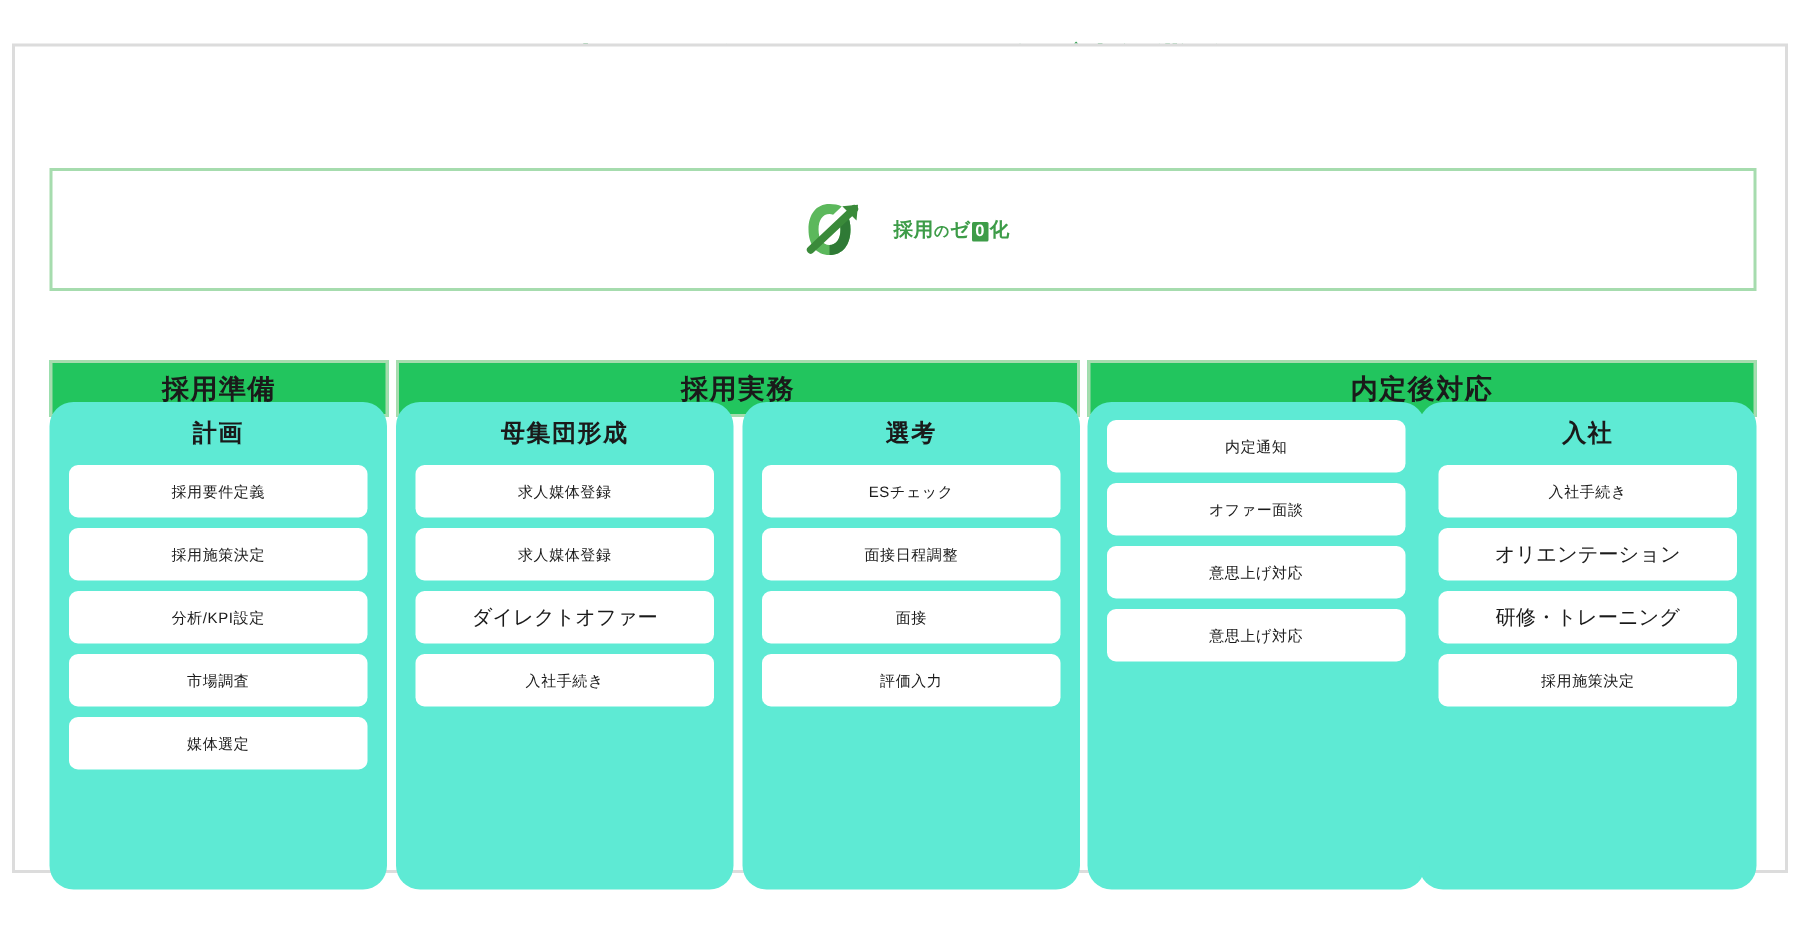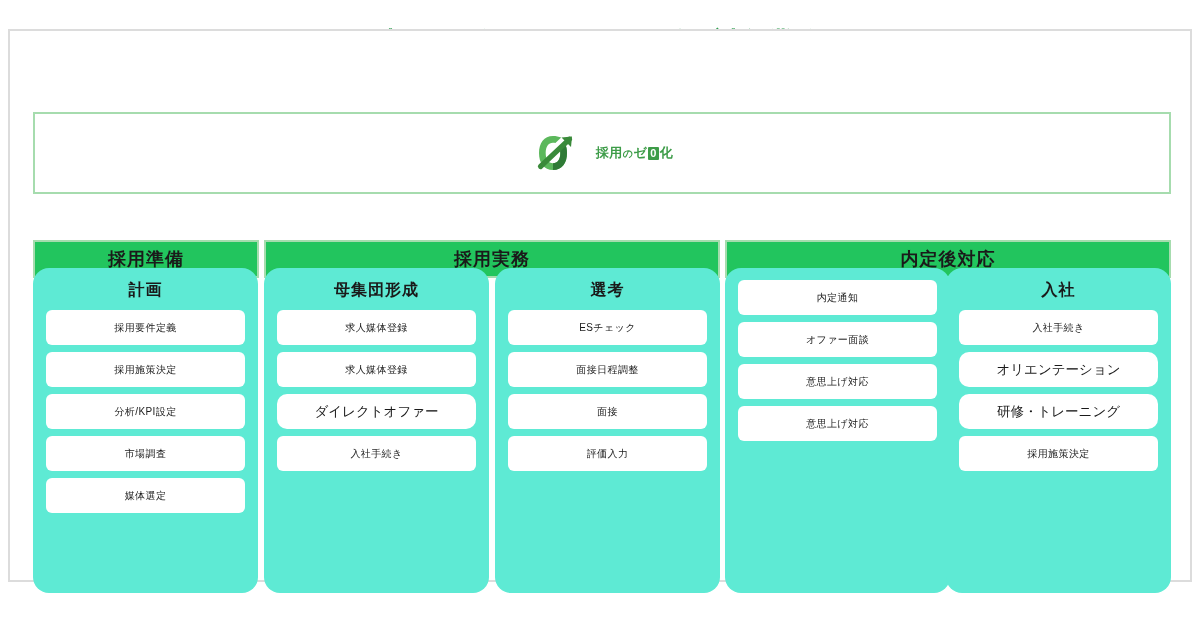--- a/index.html
+++ b/index.html
@@ -146,21 +146,21 @@
     background: #ffffff;
     border-radius: 6px;
     display: flex;
     align-items: center;
     justify-content: center;
     font-size: 10px;
     color: #1a1a1a;
     letter-spacing: 0.4px;
     white-space: nowrap;
   }
-  .task-pill.tight { letter-spacing: 0px; font-size: 13.5px; border-radius: 10px; }
+  .task-pill.tight { letter-spacing: 0px; font-size: 13.5px; }
 </style>
 </head>
 <body>
 
 <div id="page-title">本サービスによる“ゼロ化”対象業務</div>
 
 <div id="slide-frame">
 
   <div id="logo-banner">
     <div class="logo-wrap">

